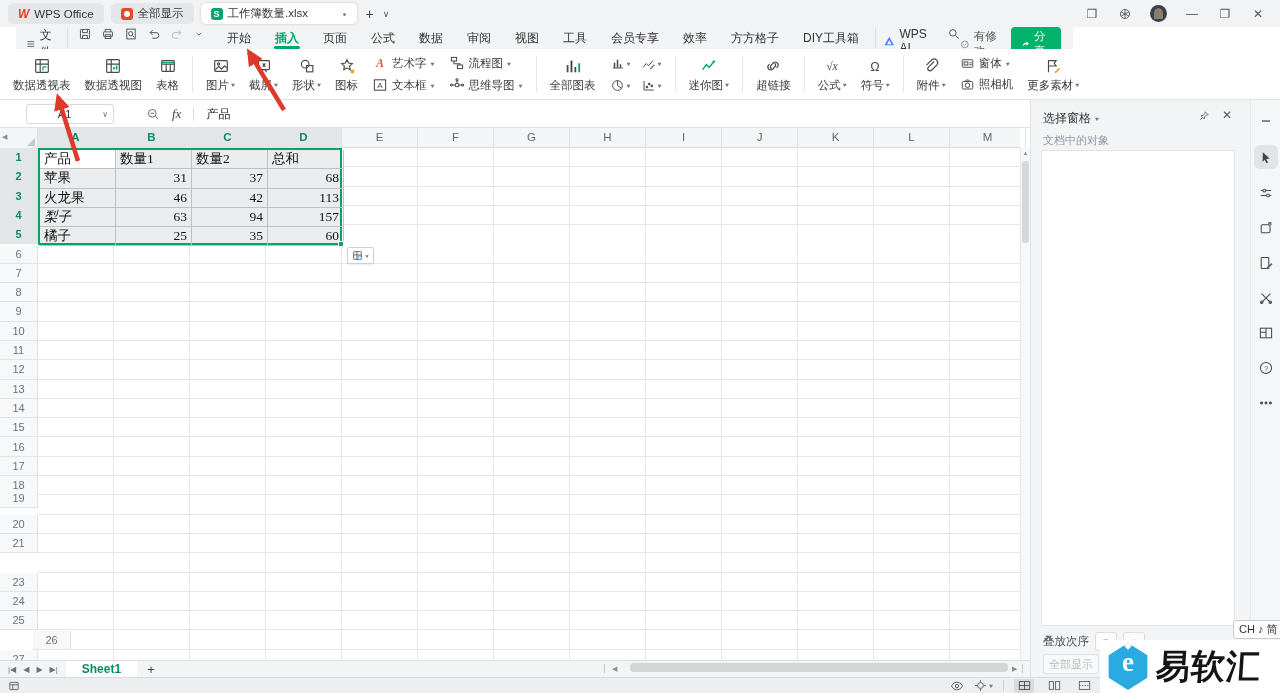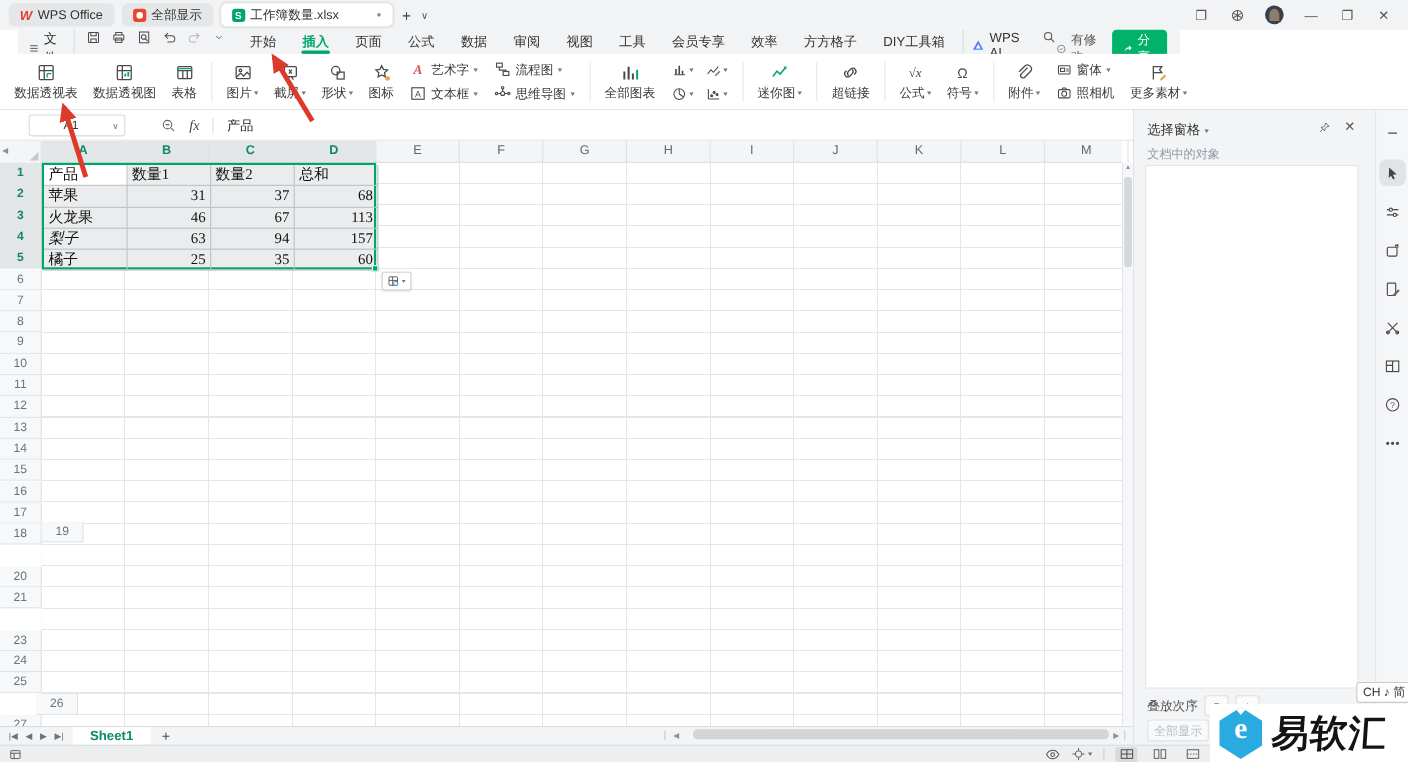--- a/index.html
+++ b/index.html
@@ -577,21 +577,21 @@
       <div class="rh" style="top: 174.4px; height: 19.3px; line-height: 18.3px;">9</div>
       <div class="rh" style="top: 193.7px; height: 19.3px; line-height: 18.3px;">10</div>
       <div class="rh" style="top: 213px; height: 19.3px; line-height: 18.3px;">11</div>
       <div class="rh" style="top: 232.3px; height: 19.3px; line-height: 18.3px;">12</div>
       <div class="rh" style="top: 251.6px; height: 19.3px; line-height: 18.3px;">13</div>
       <div class="rh" style="top: 270.9px; height: 19.3px; line-height: 18.3px;">14</div>
       <div class="rh" style="top: 290.2px; height: 19.3px; line-height: 18.3px;">15</div>
       <div class="rh" style="top: 309.5px; height: 19.3px; line-height: 18.3px;">16</div>
       <div class="rh" style="top: 328.8px; height: 19.3px; line-height: 18.3px;">17</div>
       <div class="rh" style="top: 348.1px; height: 19.3px; line-height: 18.3px;">18</div>
-      <div class="rh" style="top: 346px; height: 19.3px; line-height: 18.3px; margin-left: 38px;">19</div>
+      <div class="rh" style="top: 361px; height: 19.3px; line-height: 18.3px;">19</div>
       <div class="rh" style="top: 386.7px; height: 19.3px; line-height: 18.3px;">20</div>
       <div class="rh" style="top: 406px; height: 19.3px; line-height: 18.3px;">21</div>
       <div class="rh" style="top: 442px; height: 19.3px; line-height: 18.3px; margin-top: 36px;">22</div>
       <div class="rh" style="top: 444.6px; height: 19.3px; line-height: 18.3px;">23</div>
       <div class="rh" style="top: 463.9px; height: 19.3px; line-height: 18.3px;">24</div>
       <div class="rh" style="top: 483.2px; height: 19.3px; line-height: 18.3px;">25</div>
       <div class="rh" style="top: 502.5px; height: 19.3px; line-height: 18.3px; margin-left: 33px;">26</div>
       <div class="rh" style="top: 521.8px; height: 19.3px; line-height: 18.3px;">27</div>
     </div>
   <div id="corner">
@@ -603,21 +603,21 @@
         <div class="tcell active" style="left: 0px; top: 0px;">产品</div>
         <div class="tcell" style="left: 76px; top: 0px;">数量1</div>
         <div class="tcell" style="left: 152px; top: 0px;">数量2</div>
         <div class="tcell" style="left: 228px; top: 0px;">总和</div>
         <div class="tcell" style="left: 0px; top: 19.3px;">苹果</div>
         <div class="tcell num" style="left: 76px; top: 19.3px;">31</div>
         <div class="tcell num" style="left: 152px; top: 19.3px;">37</div>
         <div class="tcell num" style="left: 228px; top: 19.3px;">68</div>
         <div class="tcell" style="left: 0px; top: 38.6px;">火龙果</div>
         <div class="tcell num" style="left: 76px; top: 38.6px;">46</div>
-        <div class="tcell num" style="left: 152px; top: 38.6px;">67</div>
+        <div class="tcell num" style="left: 152px; top: 38.6px;">42</div>
         <div class="tcell num" style="left: 228px; top: 38.6px;">113</div>
         <div class="tcell" style="left: 0px; top: 57.9px; font-style: italic;">梨子</div>
         <div class="tcell num" style="left: 76px; top: 57.9px;">63</div>
         <div class="tcell num" style="left: 152px; top: 57.9px;">94</div>
         <div class="tcell num" style="left: 228px; top: 57.9px;">157</div>
         <div class="tcell" style="left: 0px; top: 77.2px;">橘子</div>
         <div class="tcell num" style="left: 76px; top: 77.2px;">25</div>
         <div class="tcell num" style="left: 152px; top: 77.2px;">35</div>
         <div class="tcell num" style="left: 228px; top: 77.2px;">60</div>
       </div>

